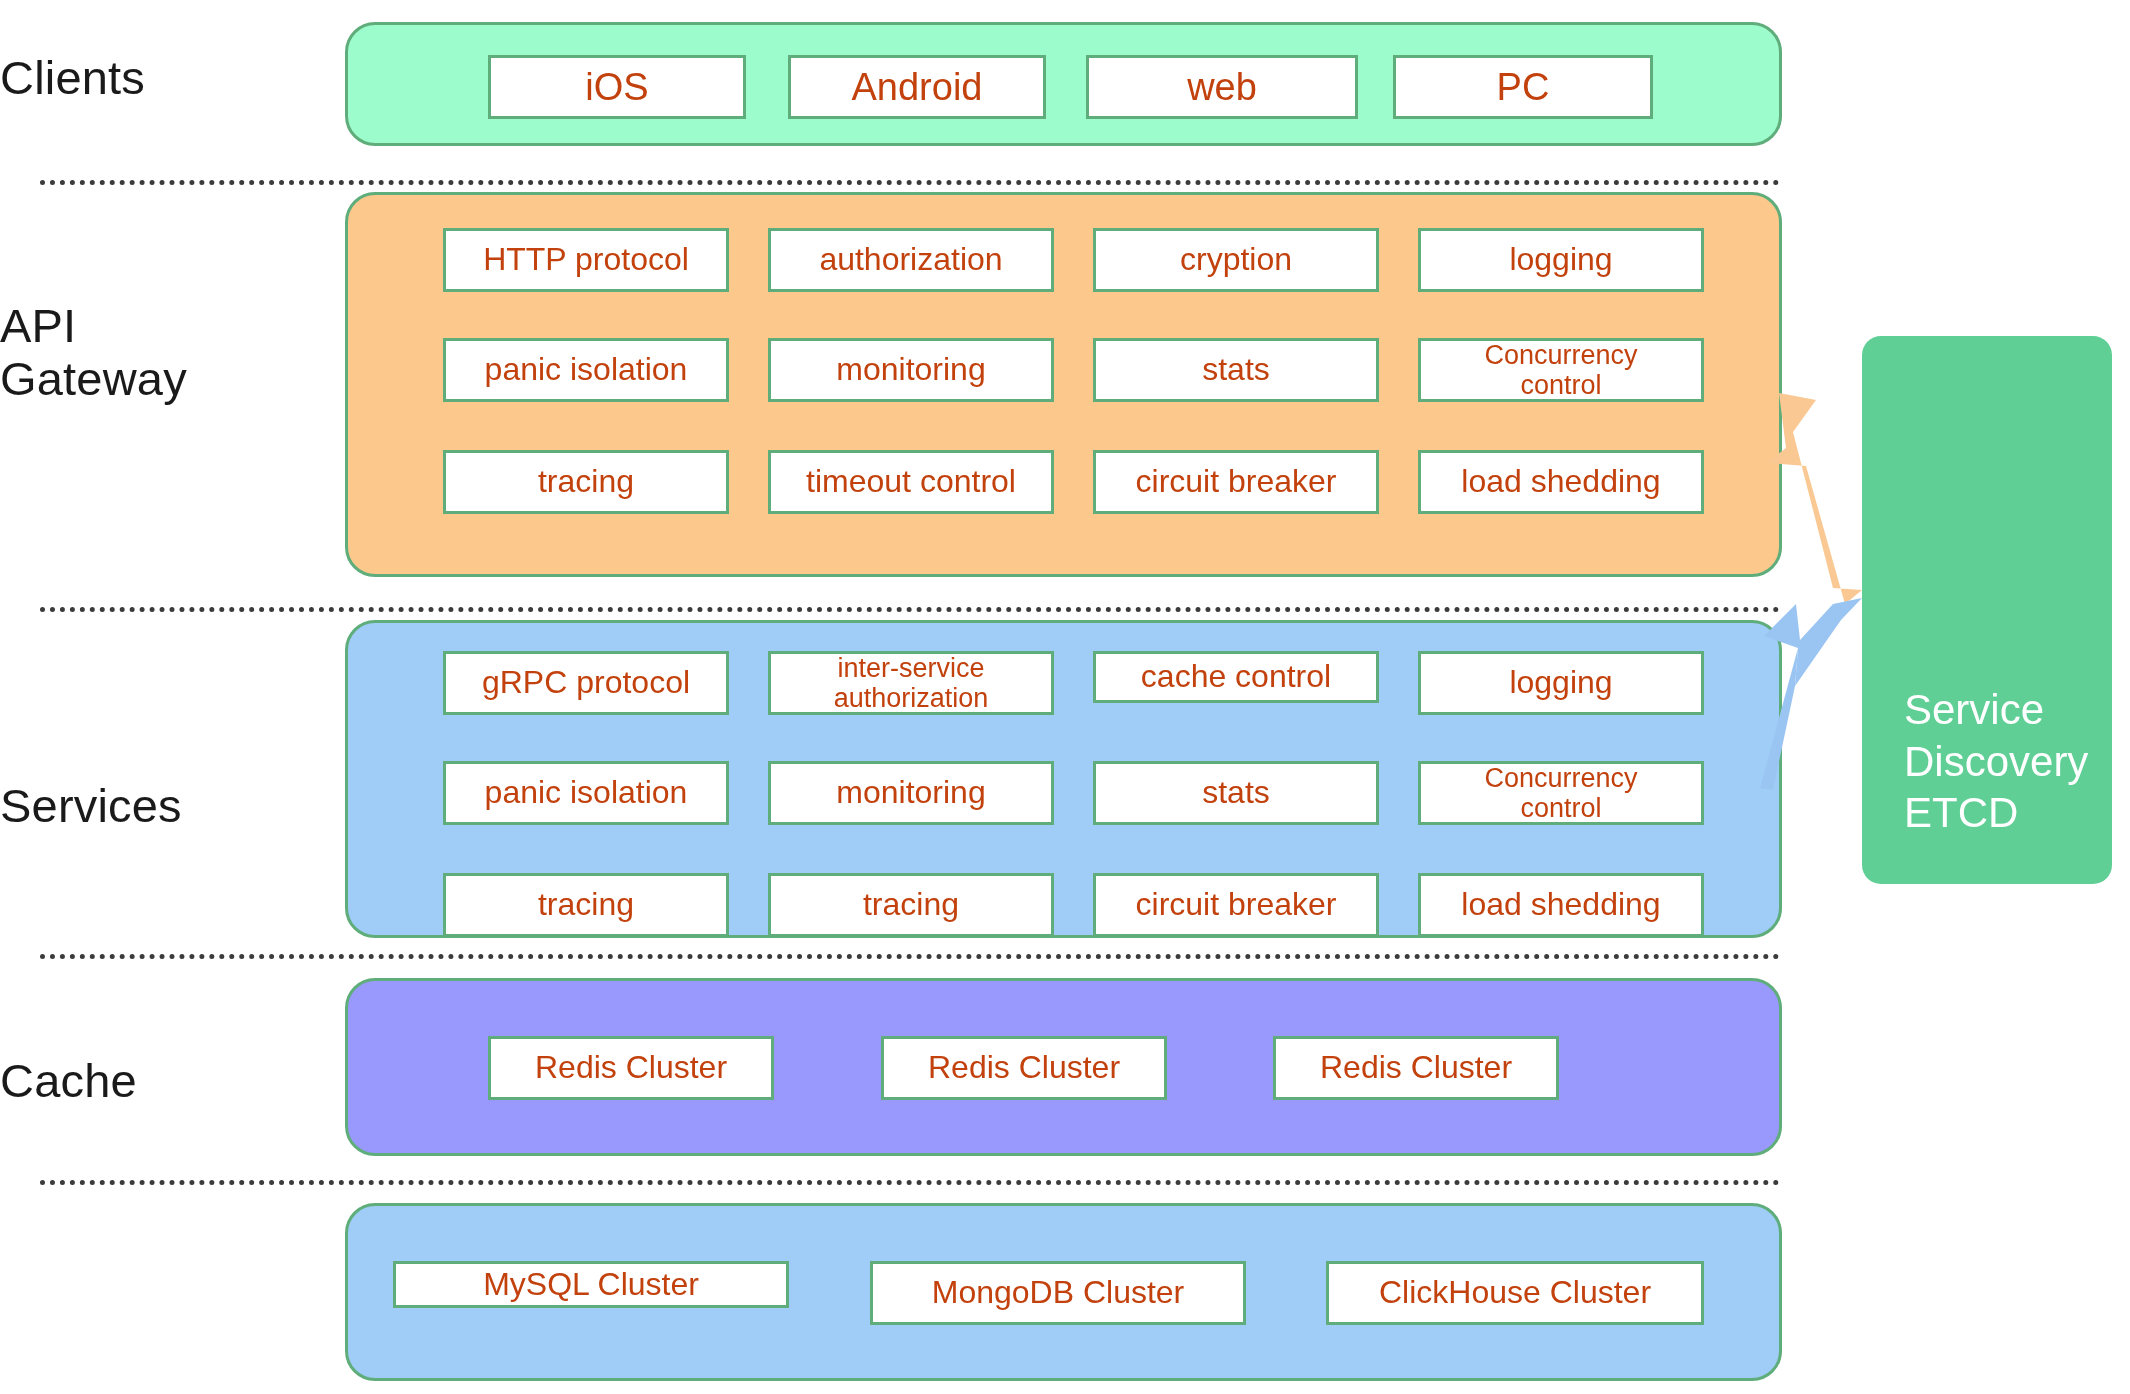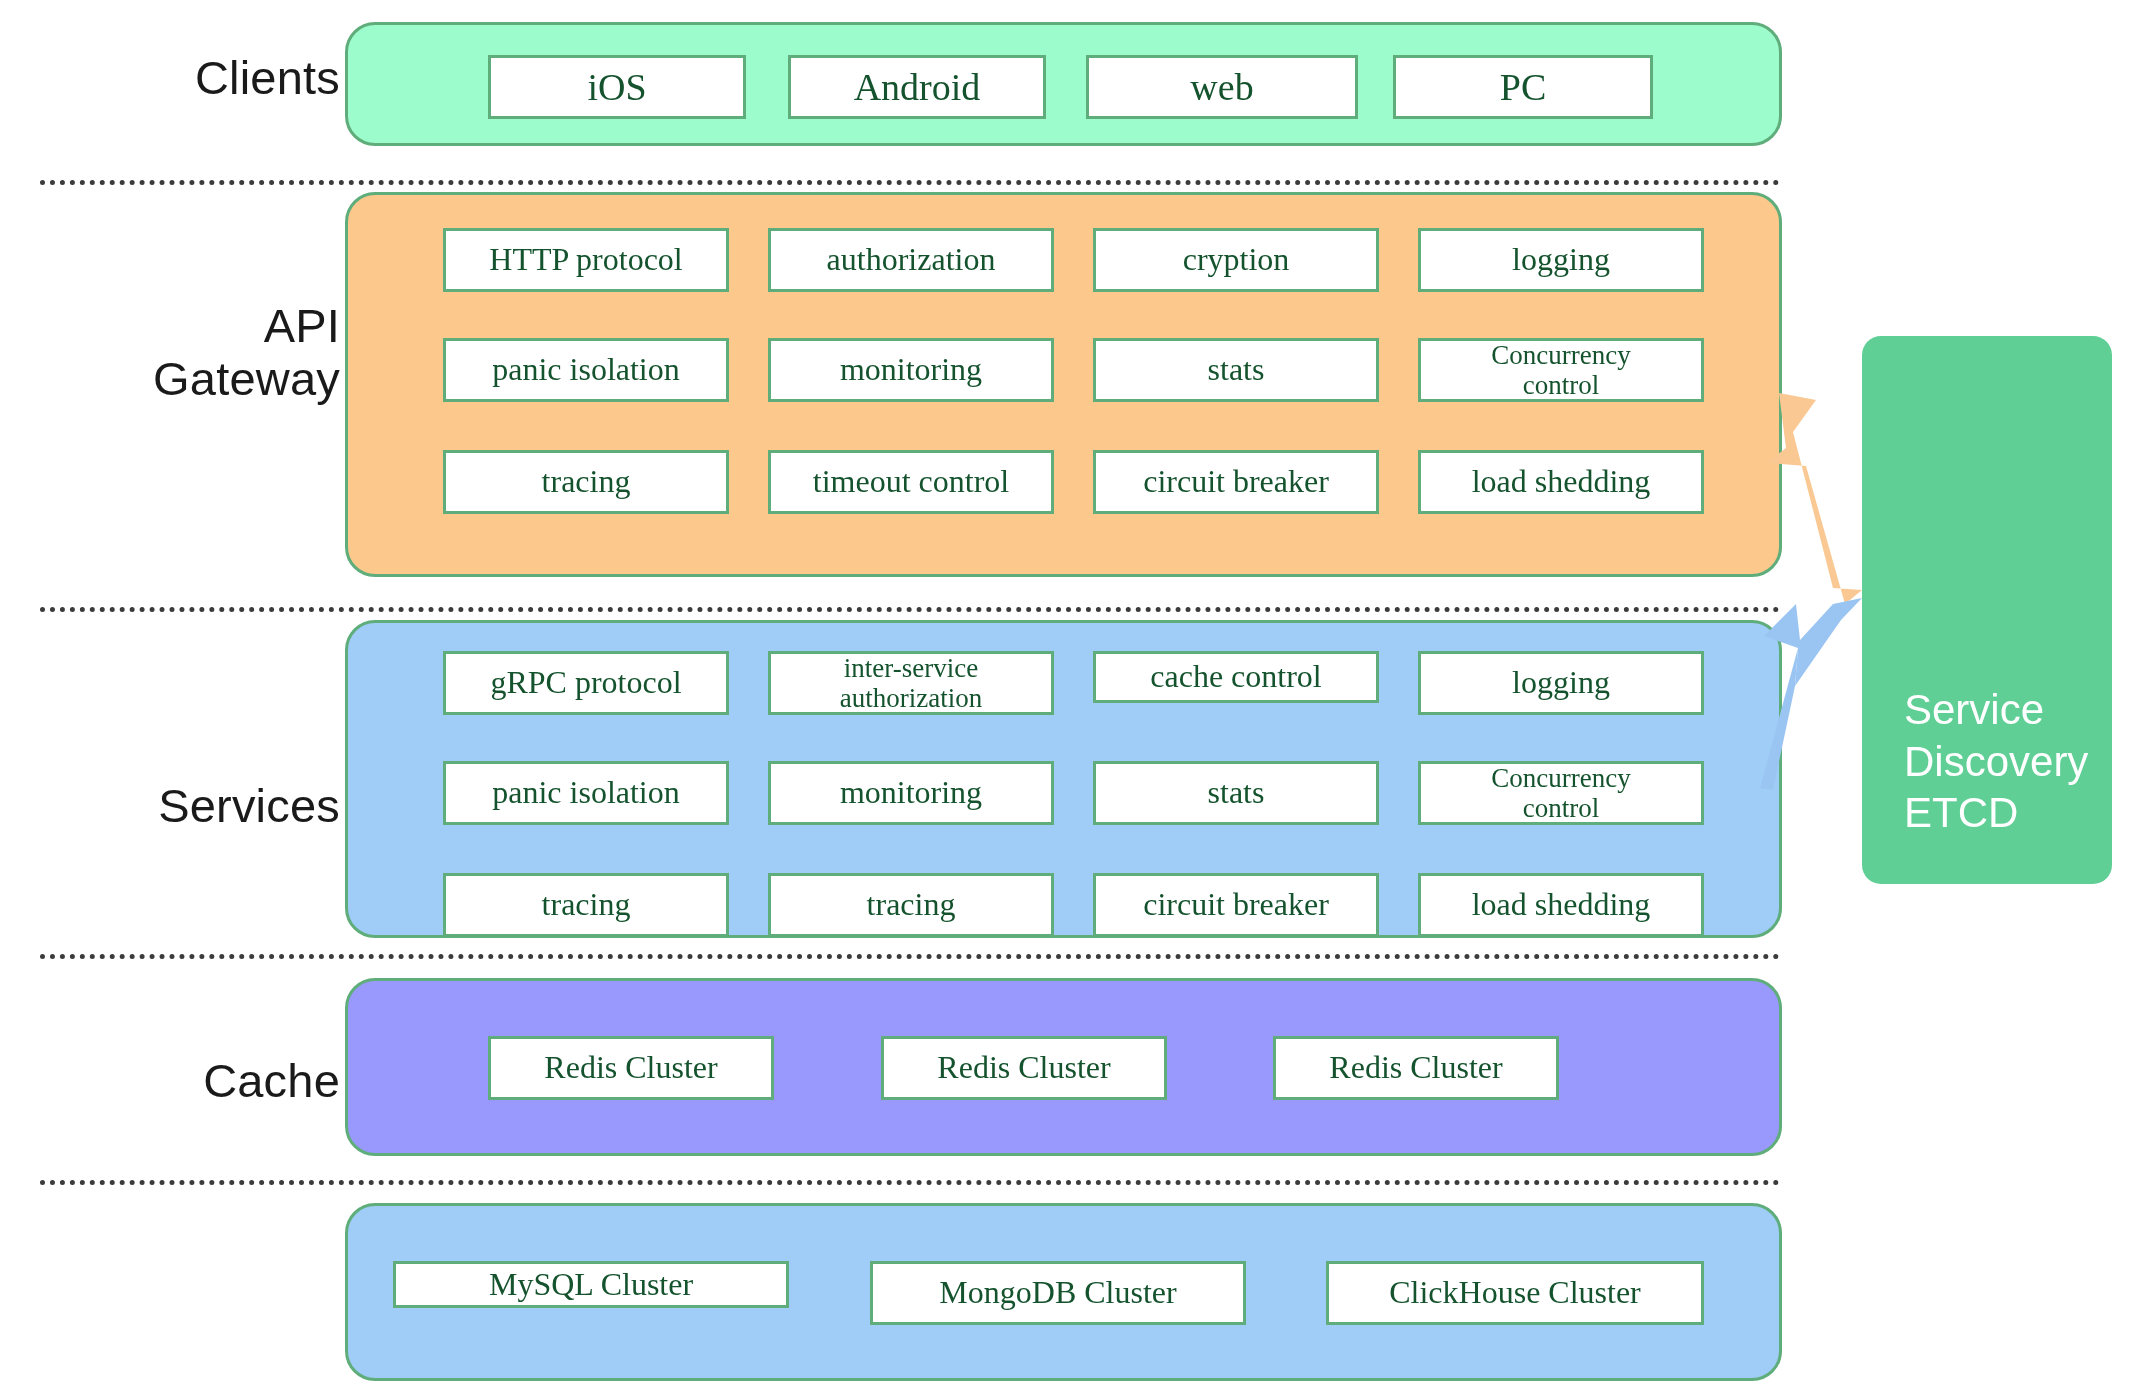--- a/index.html
+++ b/index.html
@@ -17,29 +17,28 @@
     width: 2130px;
     height: 1394px;
     background: #ffffff;
   }
 
   
   .tier-label {
     position: absolute;
     left: 0;
     width: 340px;
-    text-align: right;
+    text-align: left;
     font-family: "Liberation Sans", sans-serif;
     font-weight: 400;
     font-size: 47px;
     line-height: 1.12;
     color: #1a1a1a;
     letter-spacing: 0.2px;
     white-space: pre-line;
-    padding-left: 9px;
   }
 
   
   .tier-band {
     position: absolute;
     border: 3px solid #5EAD7A;
     border-radius: 30px;
     display: flex;
     flex-direction: column;
     justify-content: center;
@@ -52,22 +51,22 @@
   .band-db        { background: #9FCDF7; }
 
   .cell {
     position: absolute;
     background: #ffffff;
     border: 3px solid #5EAD7A;
     display: flex;
     align-items: center;
     justify-content: center;
     text-align: center;
-    color: #14532d;
-    font-family: Liberation Serif, serif;
+    color: #c2410c;
+    font-family: Liberation Sans, sans-serif;
     line-height: 1.12;
     white-space: pre-line;
   }
 
   .cell-lg { font-size: 38px; }
   .cell-md { font-size: 32px; }
   .cell-sm { font-size: 27px; }
 
   
   .separator {

